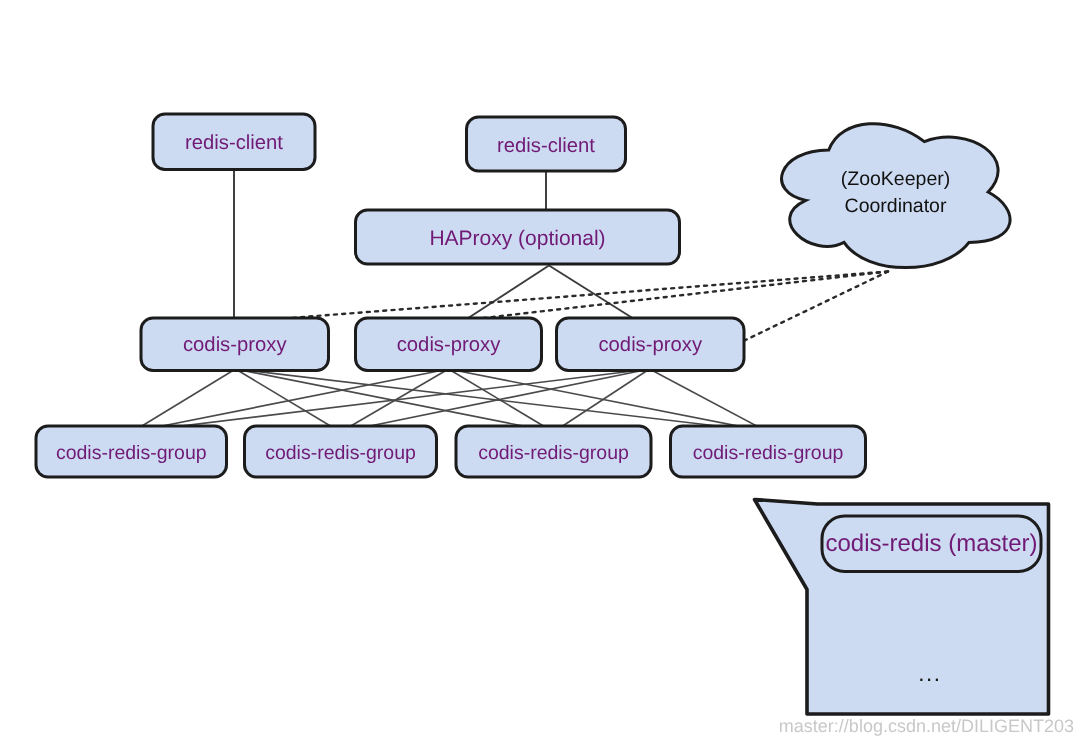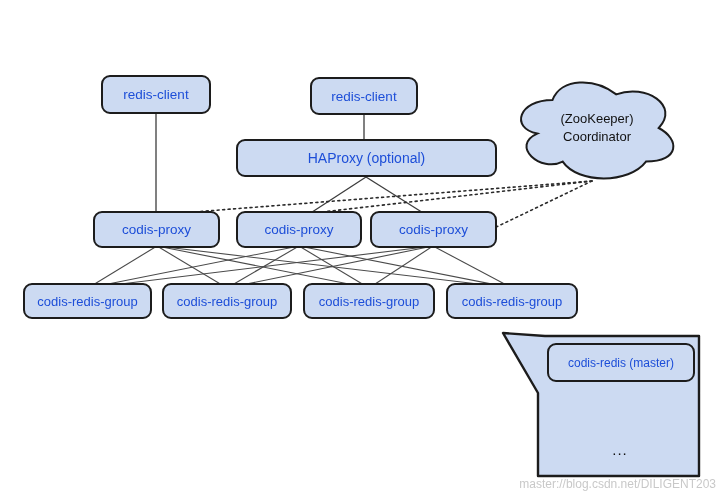--- a/index.html
+++ b/index.html
@@ -6,21 +6,21 @@
   body { font-family:"Liberation Sans", sans-serif; background:#fff; }
   #stage {
     position:relative; width:720px; height:497px; background:#ffffff;
     overflow:hidden;
   }
   #wires { position:absolute; left:0; top:0; z-index:1; }
   .node {
     position:absolute; box-sizing:border-box; z-index:2;
     background:#ccdaf2; border:2px solid #1c1c1c; border-radius:9px;
     display:flex; align-items:center; justify-content:center;
-    font-size:13.5px; color:#1d4ed8; white-space:nowrap;
+    font-size:13.5px; color:#701a75; white-space:nowrap;
   }
   .cloud-label {
     position:absolute; z-index:2; text-align:center;
     font-size:13px; line-height:1.4; color:#111;
   }
   .ellipsis {
     position:absolute; z-index:3; text-align:center;
     font-size:15px; letter-spacing:1px; color:#111;
   }
   .watermark {
@@ -69,21 +69,21 @@
     <polygon points="503,333 545,336 699,336 699,476 538,476 538,393" fill="#ccdaf2" stroke="#1c1c1c" stroke-width="2.4" stroke-linejoin="round"></polygon>
   </svg>
 
   <div class="node" style="left:101px; top:75px;  width:110px; height:39px;">
     <span>redis-client</span>
   </div>
   <div class="node" style="left:310px; top:77px;  width:108px; height:38px;">
     <span>redis-client</span>
   </div>
 
-  <div class="node" style="left:236px; top:139px; width:261px; height:38px; font-size:14px;">
+  <div class="node" style="left:236px; top:139px; width:218px; height:38px; font-size:14px;">
     <span>HAProxy (optional)</span>
   </div>
 
   <div class="cloud-label" style="left:527px; top:110px; width:140px;">
     <div>(ZooKeeper)</div>
     <div>Coordinator</div>
   </div>
 
   <div class="node" style="left:93px;  top:211px; width:127px; height:37px;">
     <span>codis-proxy</span>
@@ -101,20 +101,20 @@
   <div class="node" style="left:162px; top:283px; width:130px; height:36px; font-size:13px;">
     <span>codis-redis-group</span>
   </div>
   <div class="node" style="left:303px; top:283px; width:132px; height:36px; font-size:13px;">
     <span>codis-redis-group</span>
   </div>
   <div class="node" style="left:446px; top:283px; width:132px; height:36px; font-size:13px;">
     <span>codis-redis-group</span>
   </div>
 
-  <div class="node" style="left:547px; top:343px; width:148px; height:39px; font-size:12px;">
+  <div class="node" style="left:547px; top:343px; width:148px; height:39px; font-size:16px;border-radius:16px;">
     <span>codis-redis (master)</span>
   </div>
   <div class="ellipsis" style="left:580px; top:441px; width:80px;">...</div>
 
   <div class="watermark">master://blog.csdn.net/DILIGENT203</div>
 
 </div>
 
 </body></html>

